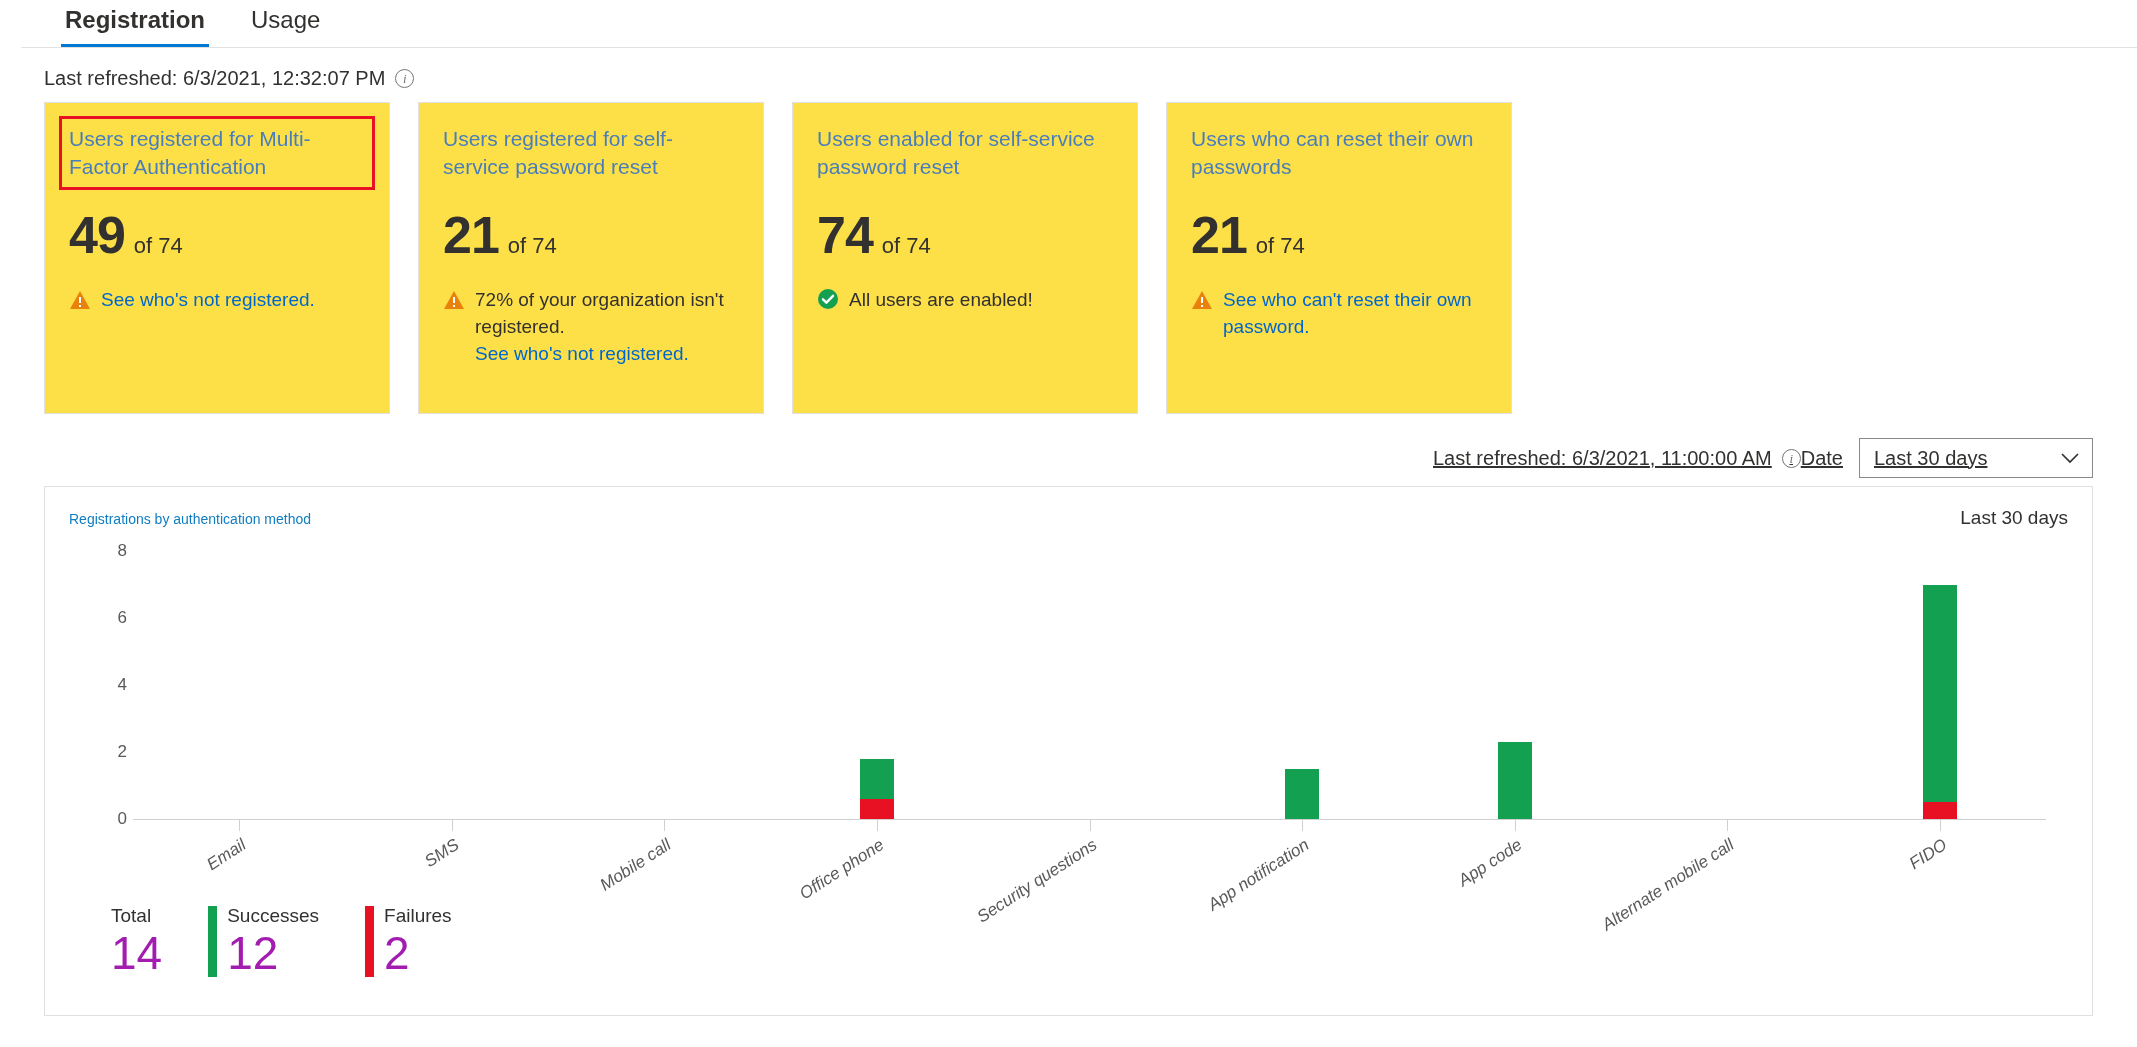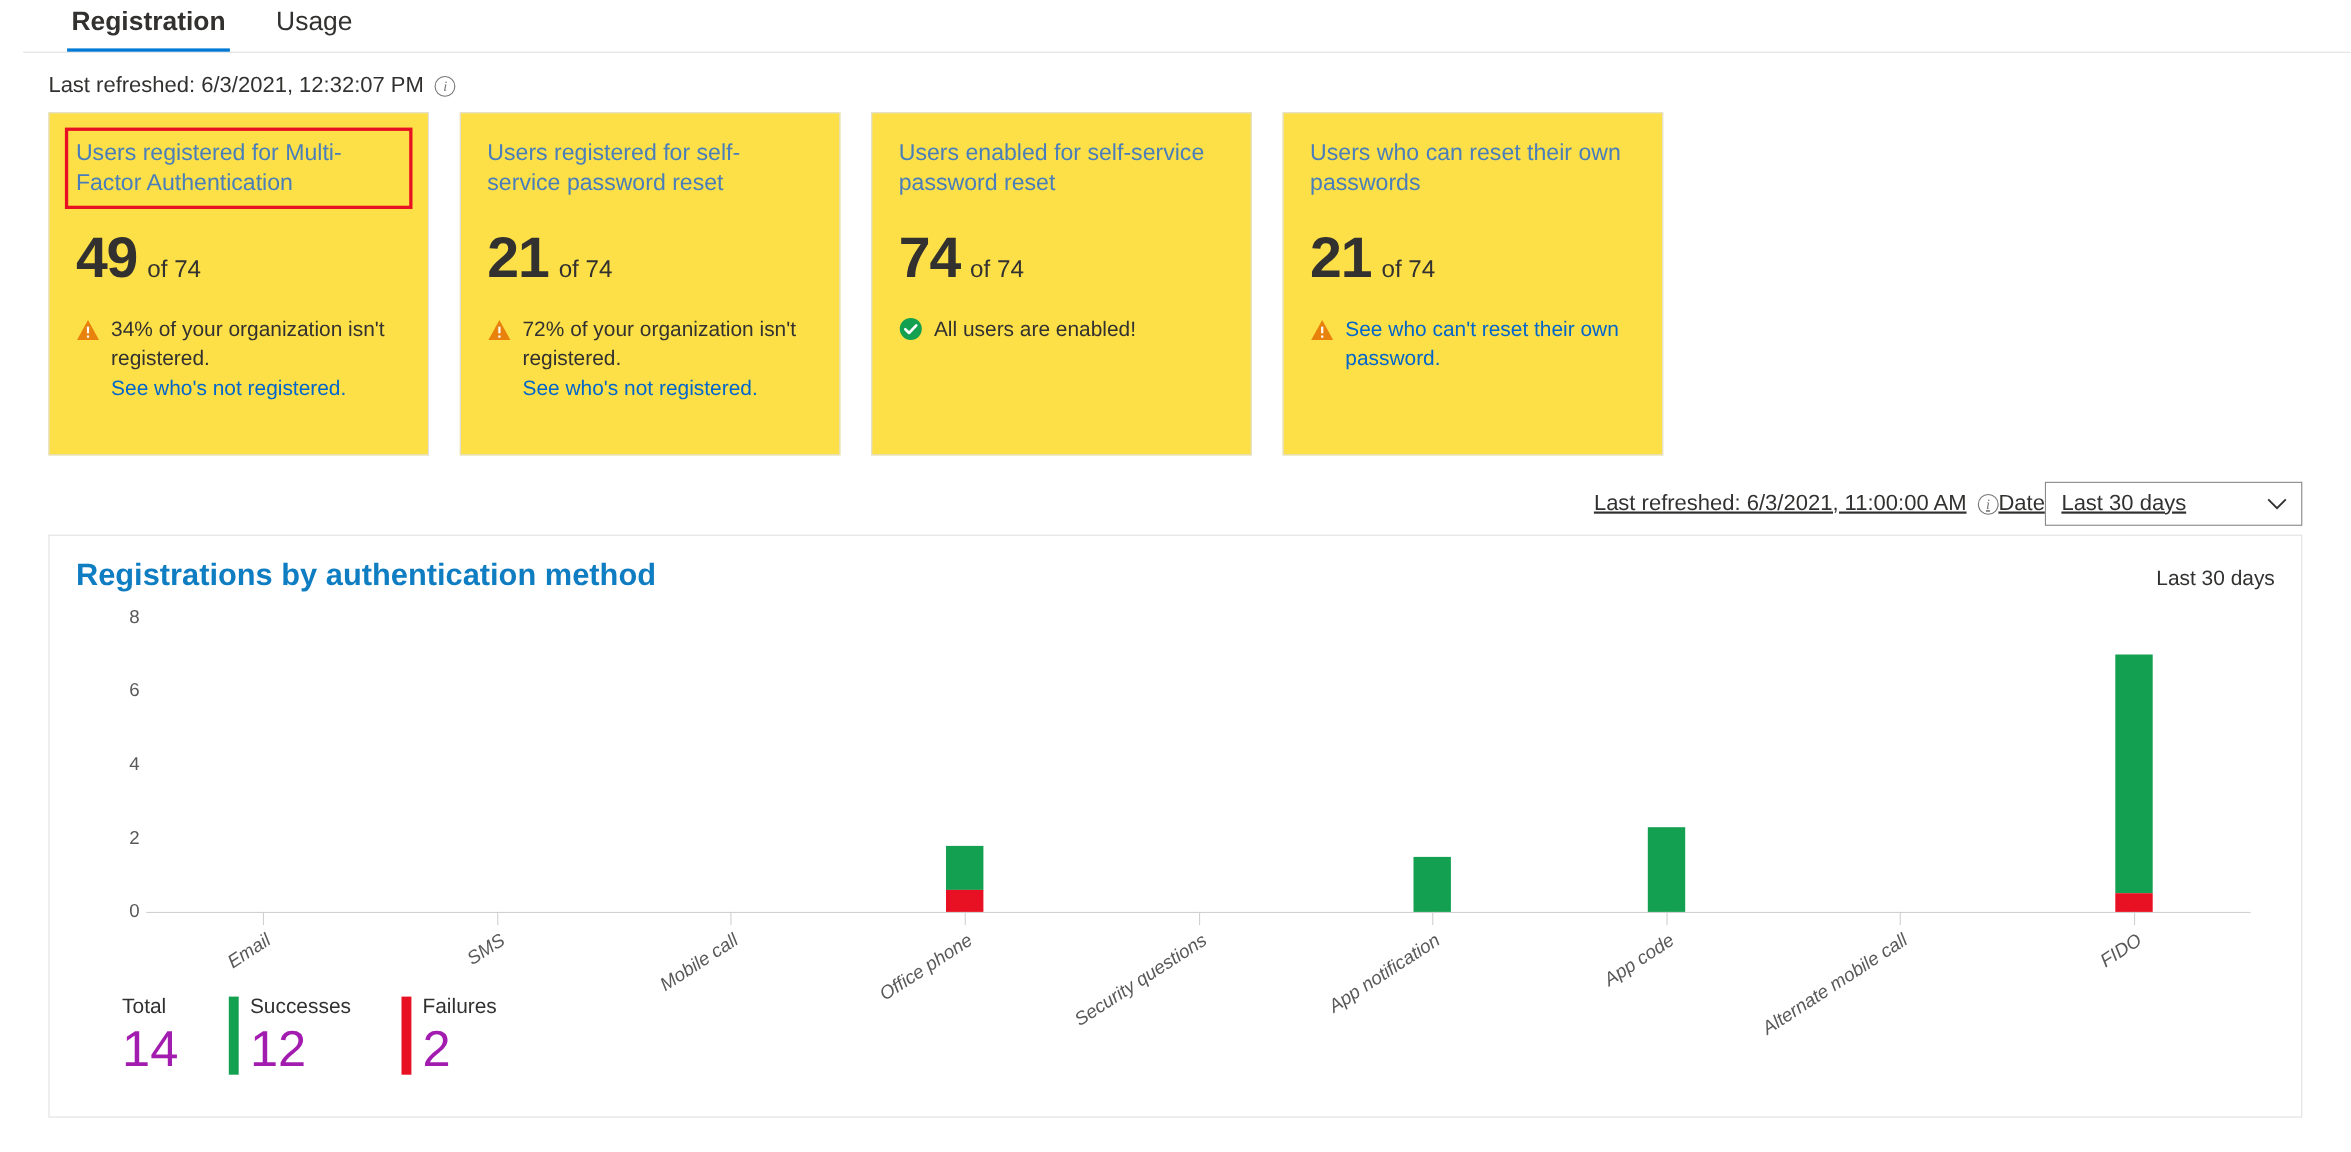--- a/index.html
+++ b/index.html
@@ -110,21 +110,21 @@
     flex: 0 0 auto; width: 22px; height: 20px;
     margin-right: 10px; margin-top: 3px;
   }
   .ok-icon {
     flex: 0 0 auto; width: 22px; height: 22px;
     margin-right: 10px; margin-top: 1px;
   }
 
   
   .date-picker { display: flex; align-items: center; }
-  .date-label { font-size: 20px; color: #323130; }
+  .date-label { font-size: 20px; margin-right: 16px; color: #323130; }
   .date-select {
     width: 234px; height: 40px;
     border: 1px solid #8a8886;
     background: #fff;
     display: flex; align-items: center; justify-content: space-between;
     padding: 0 12px 0 14px;
     font-size: 20px; color: #323130;
     cursor: pointer;
   }
   .chevron { width: 20px; height: 12px; }
@@ -134,21 +134,21 @@
     margin: 14px 44px 0 44px;
     border: 1px solid #e0e0e0;
     background: #fff;
     height: 530px;
     padding: 20px 24px 0 24px;
     position: relative;
   }
   .chart-head {
     display: flex; justify-content: space-between; align-items: baseline;
   }
-  .chart-title { font-size: 28px; color: #0f7dc2; cursor: pointer; font-weight: bold; }
+  .chart-title { font-size: 14px; color: #0f7dc2; cursor: pointer; }
   .chart-range { font-size: 19px; color: #323130; }
 
   .plot-wrap { position: relative; margin-top: 22px; height: 268px; }
   .ytick {
     position: absolute; left: 0; width: 58px;
     text-align: right; font-size: 17px; color: #595959;
     transform: translateY(-50%);
   }
   .axis-line {
     position: absolute; left: 64px; right: 22px;
@@ -223,21 +223,20 @@
       <span class="big">49</span>
       <span class="of">of 74</span>
     </div>
     <div class="card-note">
       <svg class="warn-icon" viewBox="0 0 22 20">
         <path d="M11 1 L21 19 L1 19 Z" fill="#e8820c"></path>
         <rect x="10" y="7" width="2" height="6" fill="#ffffff"></rect>
         <rect x="10" y="15" width="2" height="2" fill="#ffffff"></rect>
       </svg>
       <div>
-        <span class="note-text">34% of your organization isn't registered.</span>
         <span class="note-link">See who's not registered.</span>
       </div>
     </div>
   </div>
 
   <div class="card">
     <div class="card-title-wrap">
       <div class="card-title">Users registered for self-service password reset</div>
     </div>
     <div class="card-stat">

